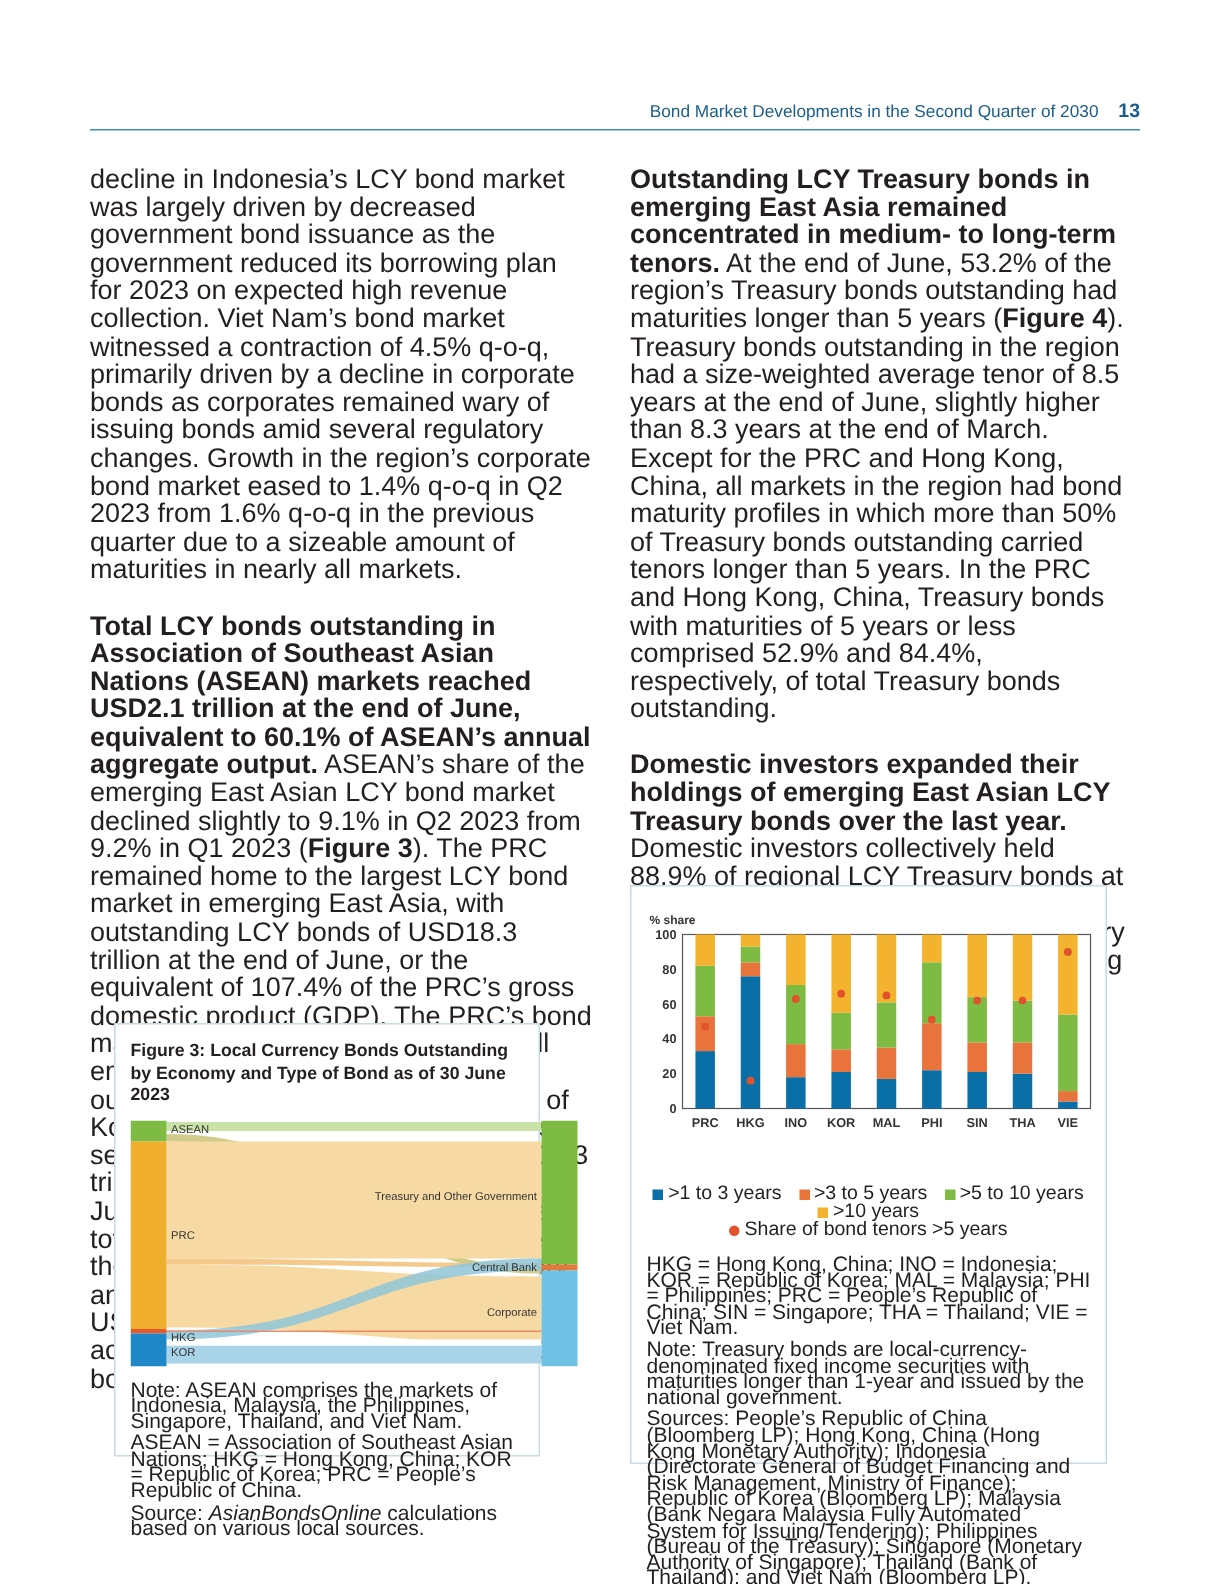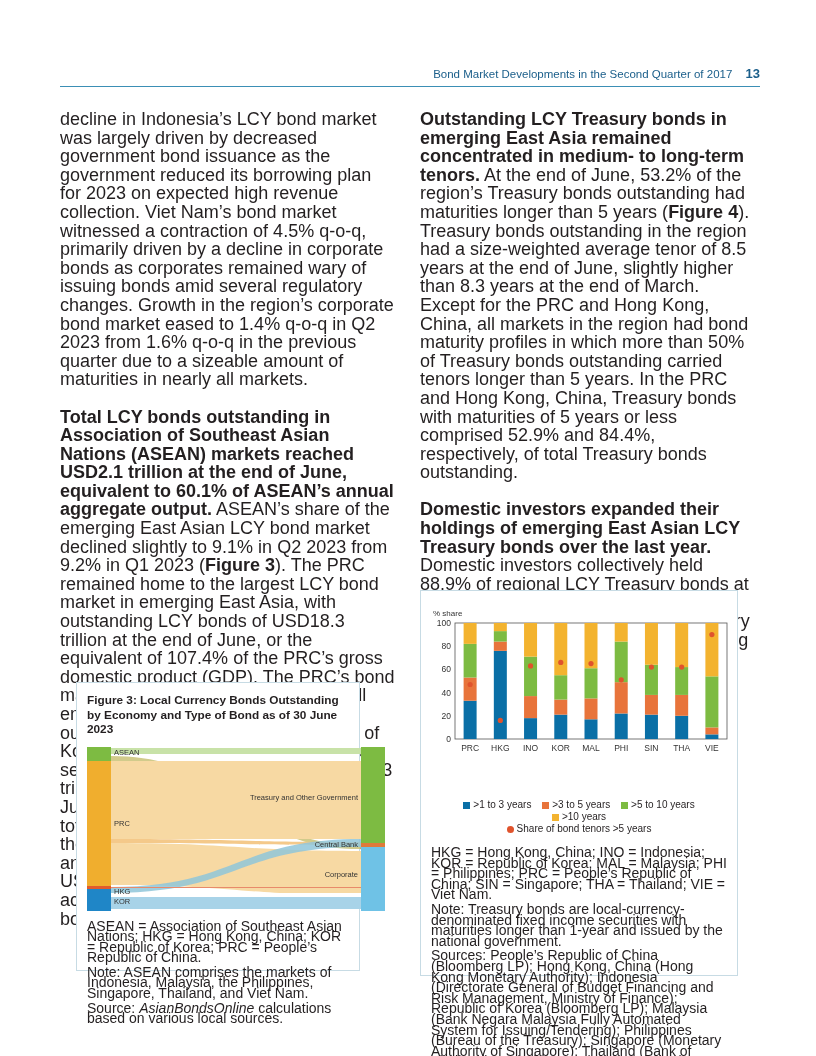--- a/index.html
+++ b/index.html
@@ -16,31 +16,31 @@
   .col b { font-weight: bold; }
 
   .figbox { position: absolute; border: 1px solid #c7dbe4; background: #ffffff; box-sizing: border-box; }
   .figbox .ftitle { font-weight: bold; font-size: 11.8px; line-height: 14.5px; margin: 0; }
   .fig3 { left: 76px; top: 682px; width: 284px; height: 289px; padding: 10px 10px; }
   .fig4 { left: 420px; top: 590px; width: 318px; height: 386px; padding: 10px 10px; }
   .fnote { font-size: 14px; line-height: 10.6px; margin: 0 0 4px 0; color: #231f20; }
   .fnote i { }
 
   .sankey { position: relative; width: 300px; height: 164px; margin-top: 10px; }
-  .chart4 { position: relative; width: 300px; height: 180px; margin-top: 6px; }
-  .legend { font-size: 10px; text-align: center; line-height: 12px; margin-top: 12px; }
+  .chart4 { position: relative; width: 300px; height: 180px; margin-top: 6px; font-weight: bold; }
+  .legend { font-size: 13px; text-align: center; line-height: 12px; margin-top: 2px; }
   .legend .li { display: inline-block; margin: 0 4px; }
   .legend .sw { display: inline-block; width: 7px; height: 7px; vertical-align: -1px; margin-right: 3px; }
   .legend .dot { display: inline-block; width: 7px; height: 7px; border-radius: 50%; vertical-align: -1px; margin-right: 3px; }
 </style>
 </head>
 <body>
 
 <div class="running-head">
-  <span>Bond Market Developments in the Second Quarter of 2017</span>
+  <span>Bond Market Developments in the Second Quarter of 2030</span>
   <span class="pgnum">13</span>
 </div>
 
 <div class="col left">
   <p>decline in Indonesia’s LCY bond market was largely driven by decreased government bond issuance as the government reduced its borrowing plan for 2023 on expected high revenue collection. Viet Nam’s bond market witnessed a contraction of 4.5% q-o-q, primarily driven by a decline in corporate bonds as corporates remained wary of issuing bonds amid several regulatory changes. Growth in the region’s corporate bond market eased to 1.4% q-o-q in Q2 2023 from 1.6% q-o-q in the previous quarter due to a sizeable amount of maturities in nearly all markets.</p>
   <p><b>Total LCY bonds outstanding in Association of Southeast Asian Nations (ASEAN) markets reached USD2.1 trillion at the end of June, equivalent to 60.1% of ASEAN’s annual aggregate output.</b><span> ASEAN’s share of the emerging East Asian LCY bond market declined slightly to 9.1% in Q2 2023 from 9.2% in Q1 2023 (</span><b>Figure 3</b><span>). The PRC remained home to the largest LCY bond market in emerging East Asia, with outstanding LCY bonds of USD18.3 trillion at the end of June, or the equivalent of 107.4% of the PRC’s gross domestic product (GDP). The PRC’s bond market also accounted for 79.2% of all emerging East Asian LCY bonds outstanding. Meanwhile, the Republic of Korea’s LCY bond market, the region’s second largest, reached a size of USD2.3 trillion (156.4% of GDP) at the end of June, comprising 10.1% of the regional total. In terms of the sectoral structure of the regional LCY bond market, Treasury and other government bonds totaled USD14.4 trillion at the end of June, accounting for 62.0% of all regional LCY bonds outstanding. Corporate</span></p>
 </div>
 
 <div class="col right">
   <p><b>Outstanding LCY Treasury bonds in emerging East Asia remained concentrated in medium- to long-term tenors.</b><span> At the end of June, 53.2% of the region’s Treasury bonds outstanding had maturities longer than 5 years (</span><b>Figure 4</b><span>). Treasury bonds outstanding in the region had a size-weighted average tenor of 8.5 years at the end of June, slightly higher than 8.3 years at the end of March. Except for the PRC and Hong Kong, China, all markets in the region had bond maturity profiles in which more than 50% of Treasury bonds outstanding carried tenors longer than 5 years. In the PRC and Hong Kong, China, Treasury bonds with maturities of 5 years or less comprised 52.9% and 84.4%, respectively, of total Treasury bonds outstanding.</span></p>
@@ -82,22 +82,22 @@
         <text x="27" y="79">PRC</text>
         <text x="27" y="147">HKG</text>
         <text x="27" y="157">KOR</text>
         <text x="271" y="53" text-anchor="end">Treasury and Other Government</text>
         <text x="271" y="100" text-anchor="end">Central Bank</text>
         <text x="271" y="130" text-anchor="end">Corporate</text>
       </g>
     </svg>
   </div>
   <div style="margin-top:10px">
+    <p class="fnote">Note: ASEAN comprises the markets of Indonesia, Malaysia, the Philippines, Singapore, Thailand, and Viet Nam.</p>
     <p class="fnote">ASEAN = Association of Southeast Asian Nations; HKG = Hong Kong, China; KOR = Republic of Korea; PRC = People’s Republic of China.</p>
-    <p class="fnote">Note: ASEAN comprises the markets of Indonesia, Malaysia, the Philippines, Singapore, Thailand, and Viet Nam.</p>
     <p class="fnote"><span>Source: </span><i>AsianBondsOnline</i><span> calculations based on various local sources.</span></p>
   </div>
 </div>
 
 <div class="figbox fig4">
   <div class="chart4">
     <svg id="chart4svg" width="300" height="180" viewBox="0 0 300 180" xmlns="http://www.w3.org/2000/svg">
       <text x="2" y="9" font-size="8" font-family="Liberation Sans, sans-serif" fill="#333">% share</text>
       <g id="c4-axes" font-family="Liberation Sans, sans-serif" font-size="8.5" fill="#333">
           <rect x="24" y="16" width="272" height="116" fill="none" stroke="#555" stroke-width="0.8"></rect>

